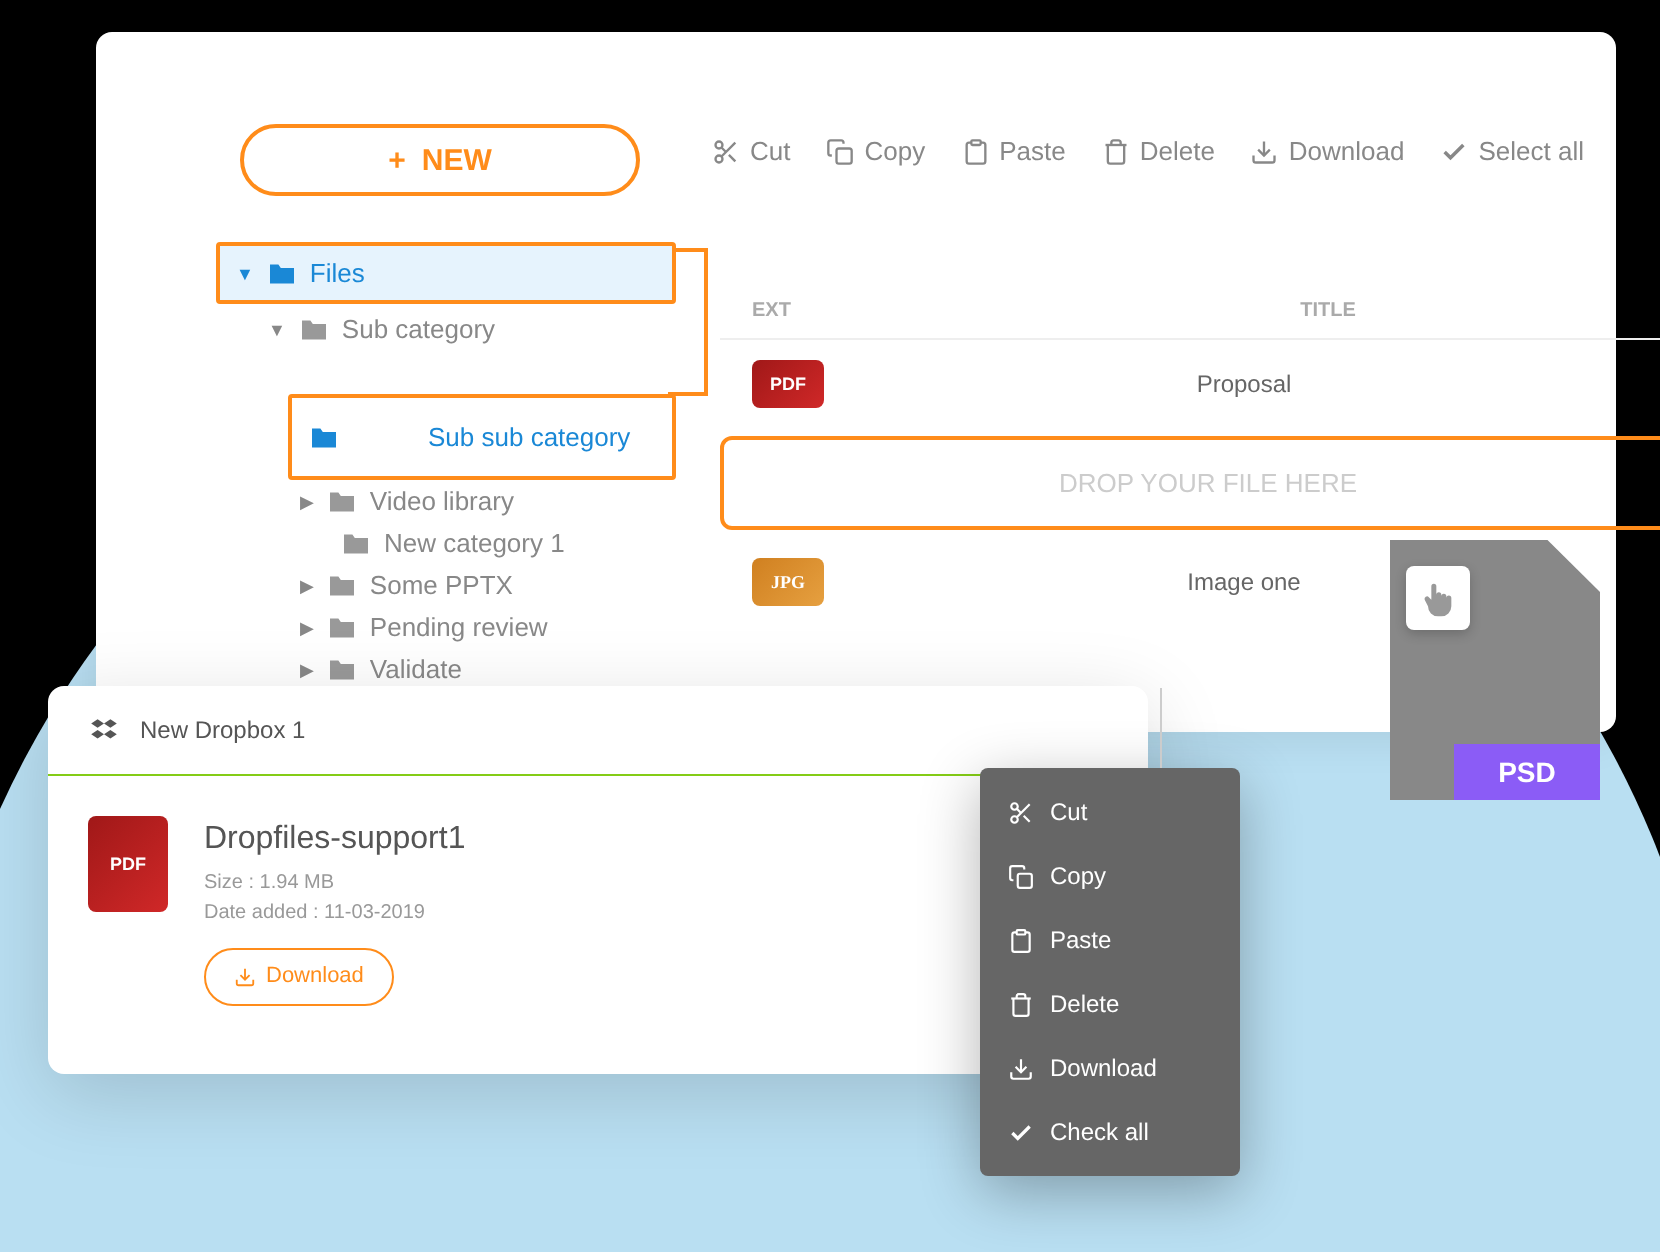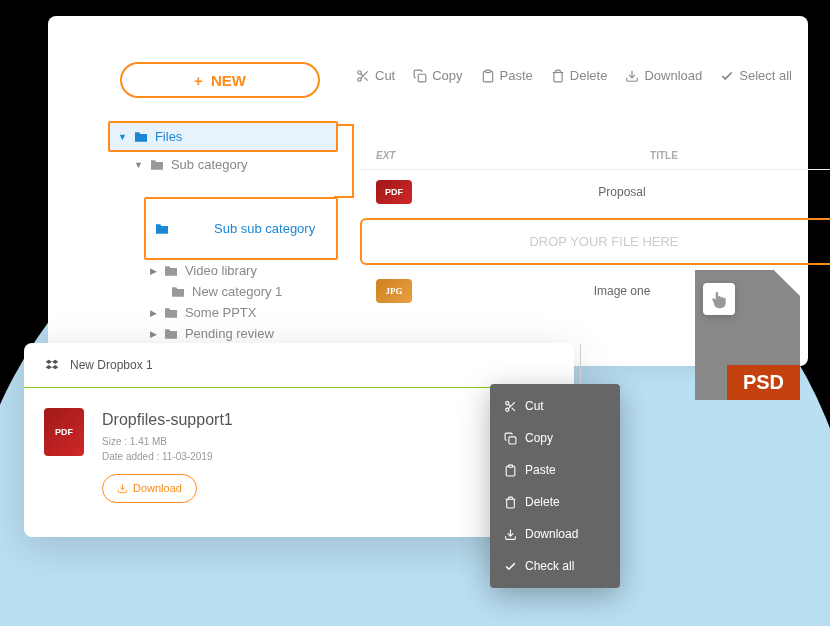--- a/index.html
+++ b/index.html
@@ -12,30 +12,30 @@
 .new-btn { position: absolute; left: 72px; top: 46px; width: 200px; height: 36px; border: 2px solid #ff8c1a; border-radius: 20px; color: #ff8c1a; display: flex; align-items: center; justify-content: center; font-weight: 600; font-size: 15px; gap: 8px; cursor: pointer; }
 
 .toolbar { position: absolute; left: 308px; top: 52px; display: flex; gap: 18px; align-items: center; }
 .tool-item { display: flex; align-items: center; gap: 5px; color: #888; font-size: 13px; cursor: pointer; }
 .tool-item svg { width: 14px; height: 14px; }
 
 .tree { position: absolute; left: 60px; top: 105px; width: 230px; font-size: 13px; }
 .tree-row { display: flex; align-items: center; gap: 6px; padding: 4px 6px; cursor: pointer; }
 .tree-files { background: #e6f3fd; color: #1a88d6; border: 2px solid #ff8c1a; border-radius: 2px; padding: 6px 8px; }
 .tree-files .caret { color: #1a88d6; }
-.tree-sub { border: 2px solid #ff8c1a; border-radius: 2px; color: #1a88d6; padding: 22px 8px; margin-left: 36px; margin-top: 22px; gap: 44px; }
+.tree-sub { border: 2px solid #ff8c1a; border-radius: 2px; color: #1a88d6; padding: 12px 8px; margin-left: 36px; margin-top: 22px; gap: 44px; }
 .tree-item { color: #888; margin-left: 36px; padding: 3px 6px; }
 .tree-item.l2 { margin-left: 56px; }
 .caret { font-size: 9px; color: #888; }
 .folder-icon { width: 16px; height: 12px; }
 .connector { position: absolute; left: 286px; top: 108px; width: 20px; height: 74px; border-top: 2px solid #ff8c1a; border-right: 2px solid #ff8c1a; border-bottom: 2px solid #ff8c1a; }
 
 .file-list { position: absolute; left: 312px; top: 126px; width: 488px; }
 .file-header { display: flex; color: #aaa; font-size: 10px; font-weight: 600; padding: 8px 16px; border-bottom: 1px solid #eee; }
-.col-ext { width: 120px; font-style: italic; }
+.col-ext { width: 120px; }
 .col-title { flex: 1; text-align: center; }
 .file-row { display: flex; align-items: center; padding: 10px 16px; }
 .badge { width: 36px; height: 24px; border-radius: 4px; color: #fff; font-size: 9px; font-weight: 700; display: flex; align-items: center; justify-content: center; }
 .badge.pdf { background: linear-gradient(135deg, #a01818, #d02828); }
 .badge.jpg { background: linear-gradient(135deg, #d08020, #e6a040); font-family: Liberation Serif, serif; }
 .file-title { flex: 1; text-align: center; color: #666; font-size: 12px; }
 .drop-zone { border: 2px solid #ff8c1a; border-radius: 6px; padding: 14px; text-align: center; color: #ccc; font-size: 13px; margin: 4px 0; }
 
 .dropbox-card { position: absolute; left: 24px; top: 343px; width: 550px; background: #fff; border-radius: 8px; box-shadow: 0 10px 40px rgba(0,0,0,0.15); z-index: 4; padding-bottom: 14px; }
 .dropbox-head { display: flex; align-items: center; gap: 10px; padding: 14px 20px; border-bottom: 1px solid #84cc16; color: #555; font-size: 12px; }
@@ -44,21 +44,21 @@
 .file-meta { font-size: 10px; color: #999; line-height: 1.5; }
 .file-meta .name { color: #555; font-size: 16px; margin-bottom: 2px; }
 .dl-btn { margin-top: 10px; border: 1.5px solid #ff8c1a; color: #ff8c1a; border-radius: 16px; padding: 5px 14px; font-size: 11px; display: inline-flex; align-items: center; gap: 5px; cursor: pointer; }
 
 .context-menu { position: absolute; left: 490px; top: 384px; width: 130px; background: #666; border-radius: 4px; box-shadow: 0 8px 30px rgba(0,0,0,0.3); z-index: 6; padding: 6px 0; }
 .context-menu::before { content: ''; position: absolute; left: 90px; top: -40px; width: 1px; height: 40px; background: #ccc; }
 .ctx-item { display: flex; align-items: center; gap: 8px; color: #fff; font-size: 12px; padding: 9px 14px; cursor: pointer; }
 .ctx-item svg { width: 13px; height: 13px; }
 
 .psd-file { position: absolute; right: 30px; top: 270px; width: 105px; height: 130px; background: #888; z-index: 5; clip-path: polygon(0 0, 75% 0, 100% 20%, 100% 100%, 0 100%); display: flex; align-items: flex-end; }
-.psd-label { width: 100%; background: #c2410c; color: #fff; font-weight: 700; text-align: center; padding: 6px 0; font-size: 20px; margin-left: 32px; }
+.psd-label { width: 100%; background: #8b5cf6; color: #fff; font-weight: 700; text-align: center; padding: 6px 0; font-size: 14px; margin-left: 32px; }
 .cursor-hand { position: absolute; right: 95px; top: 283px; z-index: 7; width: 32px; height: 32px; background: #fff; border-radius: 4px; display: flex; align-items: center; justify-content: center; box-shadow: 0 2px 6px rgba(0,0,0,0.2); }
 
 </style>
 </head>
 <body>
 
 <div class="bg-circle"></div>
 
 <div class="main-card">
 
@@ -197,21 +197,21 @@
   <div class="dropbox-head">
     <svg width="16" height="16" viewBox="0 0 24 24" fill="#555">
         <path d="M6 2l6 4-6 4-6-4 6-4zm12 0l6 4-6 4-6-4 6-4zM6 12l6 4-6 4-6-4 6-4zm12 0l6 4-6 4-6-4 6-4z" transform="scale(0.8) translate(3 3)"></path>
       </svg>
     <span>New Dropbox 1</span>
   </div>
   <div class="dropbox-body">
     <div class="pdf-thumb">PDF</div>
     <div class="file-meta">
       <div class="name">Dropfiles-support1</div>
-      <div>Size : 1.41 MB</div>
+      <div>Size : 1.94 MB</div>
       <div>Date added : 11-03-2019</div>
       <div class="dl-btn">
         <svg width="11" height="11" viewBox="0 0 24 24" fill="none" stroke="#ff8c1a" stroke-width="2">
             <path d="M21 15v4a2 2 0 01-2 2H5a2 2 0 01-2-2v-4"></path>
             <polyline points="7 10 12 15 17 10"></polyline>
             <line x1="12" y1="15" x2="12" y2="3"></line>
           </svg>
         <span>Download</span>
       </div>
     </div>

